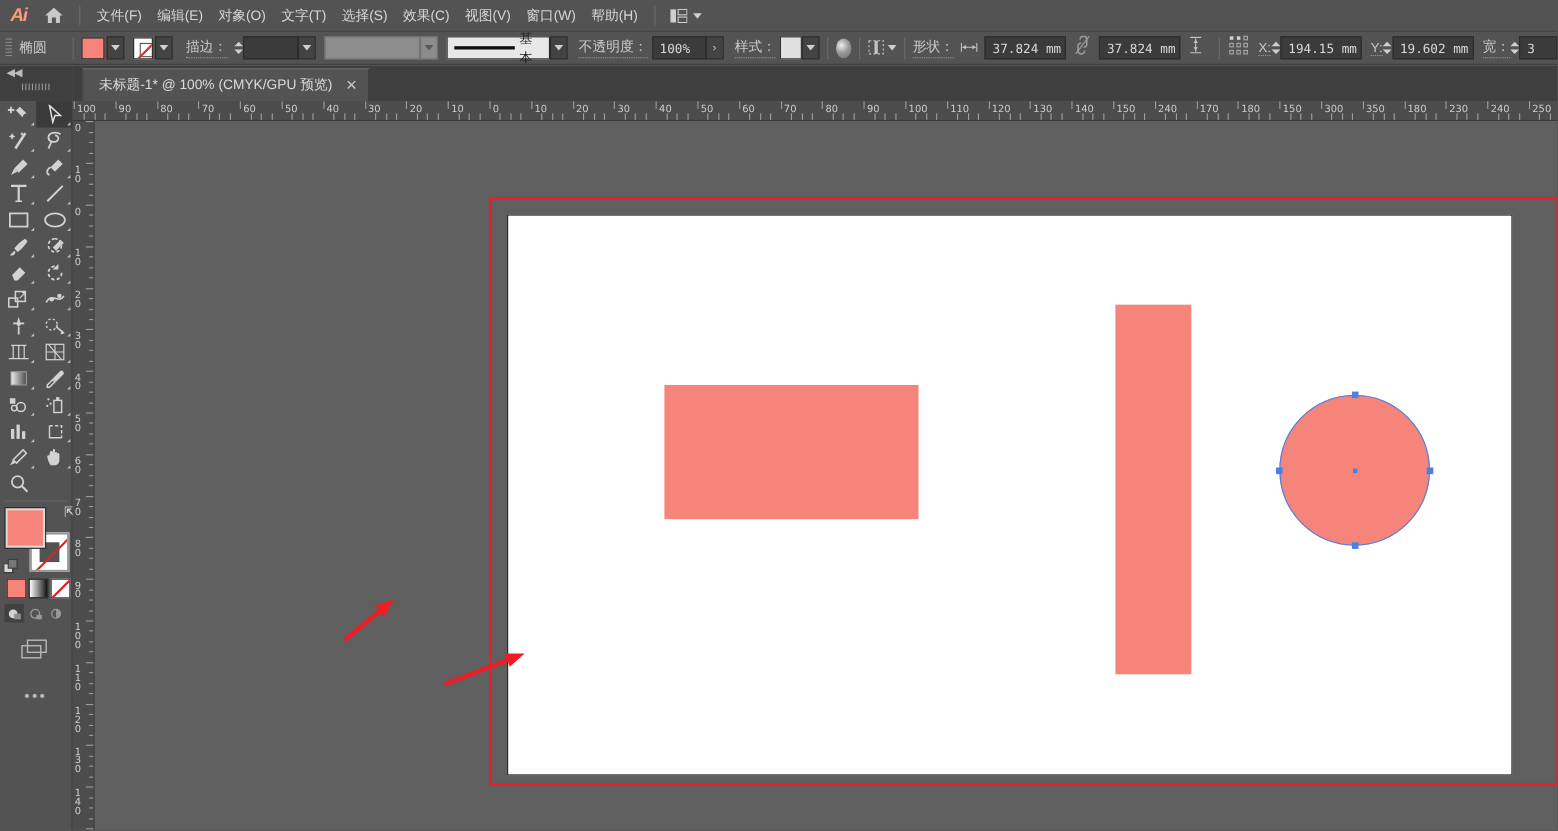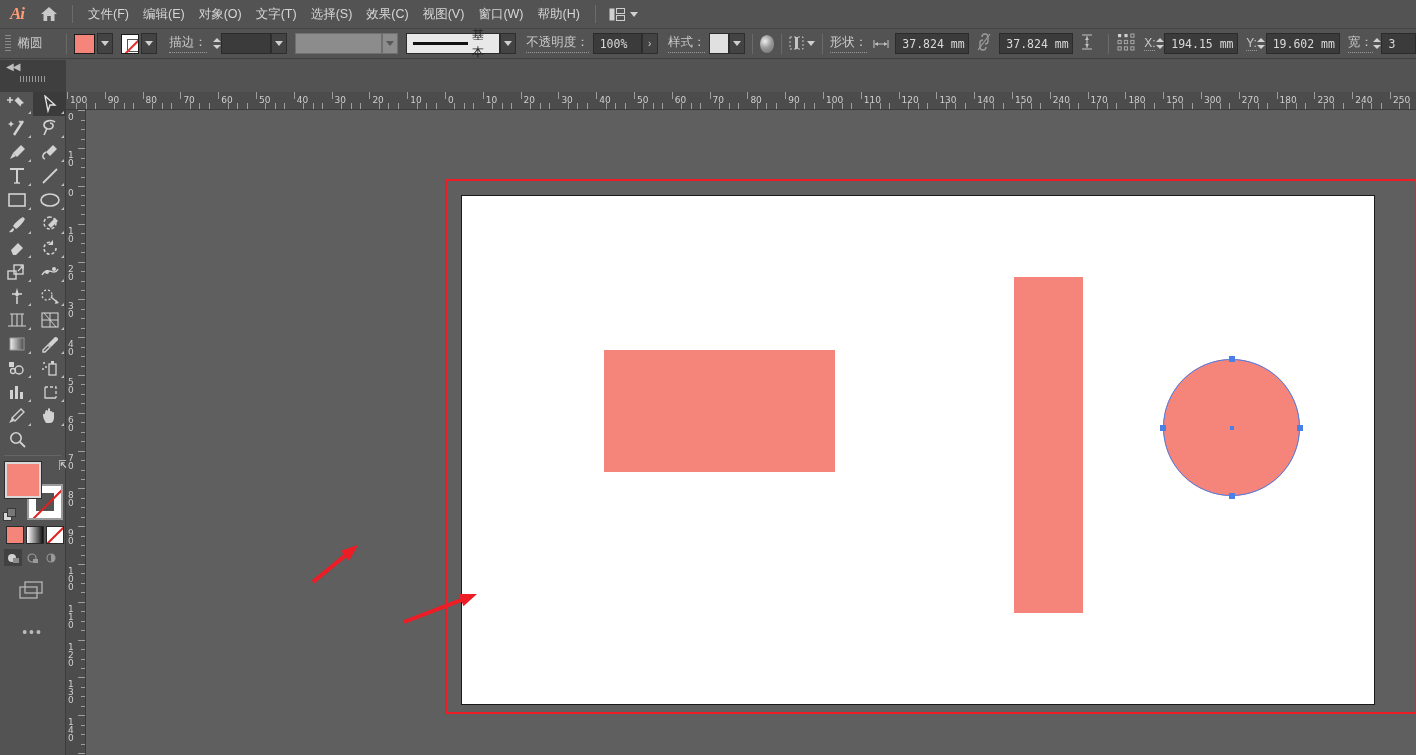--- a/index.html
+++ b/index.html
@@ -13,21 +13,21 @@
   #app { position: relative; width: 1416px; height: 755px; }
 
   
   #menubar {
     position: absolute; left: 0; top: 0; width: 1416px; height: 28px;
     background: #535353; display: flex; align-items: center;
   }
   .ai-logo {
     width: 34px; text-align: center; color: #ff9a76;
     font-size: 17px; font-weight: bold; font-style: italic;
-    font-family: Liberation Serif, serif; letter-spacing: -1px;
+    font-family: Liberation Sans, sans-serif; letter-spacing: -1px;
   }
   .home-icon { width: 30px; display: flex; justify-content: center; align-items: center; }
   .menubar-sep { width: 1px; height: 18px; background: #6b6b6b; margin: 0 8px; }
   .menu-item {
     color: #d6d6d6; font-size: 12.5px; padding: 4px 7px; white-space: nowrap; cursor: default;
   }
   .ws-switch { display: flex; align-items: center; gap: 5px; padding: 2px 5px; }
   .chev { width: 0; height: 0; border-left: 4px solid transparent; border-right: 4px solid transparent;
           border-top: 5px solid #cfcfcf; }
 
@@ -340,20 +340,26 @@
         <i style="left:6px"></i>
         <i style="left:9px"></i>
       <i style="left:12px"></i>
         <i style="left:15px"></i>
         <i style="left:18px"></i>
         <i style="left:21px"></i>
         <i style="left:24px"></i>
     </div>
   </div>
 
+  <div id="tabbar">
+    <div id="doctab">
+      <span class="t">未标题-1* @ 100% (CMYK/GPU 预览)</span>
+      <span class="x">✕</span>
+    </div>
+  </div>
 
   <div id="toolbar">
     <div class="tool-grid">
 
       <div class="tool">
         <svg width="20" height="18" viewBox="0 0 20 18">
             <path d="M11 2l6 6-2.5 1-1 2.5-6-6z" fill="#d2d2d2"></path>
             <path d="M3 2v6M0 5h6" stroke="#d2d2d2" stroke-width="1.6"></path>
           </svg>
         <span class="corner"></span>
@@ -785,21 +791,21 @@
       <div class="rlabel" style="left: 1100.2px;">150</div>
       <div class="tick minor" style="left: 1106.65px; top: 11px; height: 6px;"></div>
       <div class="tick minor" style="left: 1116.1px; top: 11px; height: 6px;"></div>
       <div class="tick minor" style="left: 1125.55px; top: 11px; height: 6px;"></div>
       <div class="tick major" style="left: 1135px;"></div>
       <div class="rlabel" style="left: 1138px;">300</div>
       <div class="tick minor" style="left: 1144.45px; top: 11px; height: 6px;"></div>
       <div class="tick minor" style="left: 1153.9px; top: 11px; height: 6px;"></div>
       <div class="tick minor" style="left: 1163.35px; top: 11px; height: 6px;"></div>
       <div class="tick major" style="left: 1172.8px;"></div>
-      <div class="rlabel" style="left: 1175.8px;">270</div>
+      <div class="rlabel" style="left: 1175.8px;">350</div>
       <div class="tick minor" style="left: 1182.25px; top: 11px; height: 6px;"></div>
       <div class="tick minor" style="left: 1191.7px; top: 11px; height: 6px;"></div>
       <div class="tick minor" style="left: 1201.15px; top: 11px; height: 6px;"></div>
       <div class="tick major" style="left: 1210.6px;"></div>
       <div class="rlabel" style="left: 1213.6px;">180</div>
       <div class="tick minor" style="left: 1220.05px; top: 11px; height: 6px;"></div>
       <div class="tick minor" style="left: 1229.5px; top: 11px; height: 6px;"></div>
       <div class="tick minor" style="left: 1238.95px; top: 11px; height: 6px;"></div>
       <div class="tick major" style="left: 1248.4px;"></div>
       <div class="rlabel" style="left: 1251.4px;">230</div>

